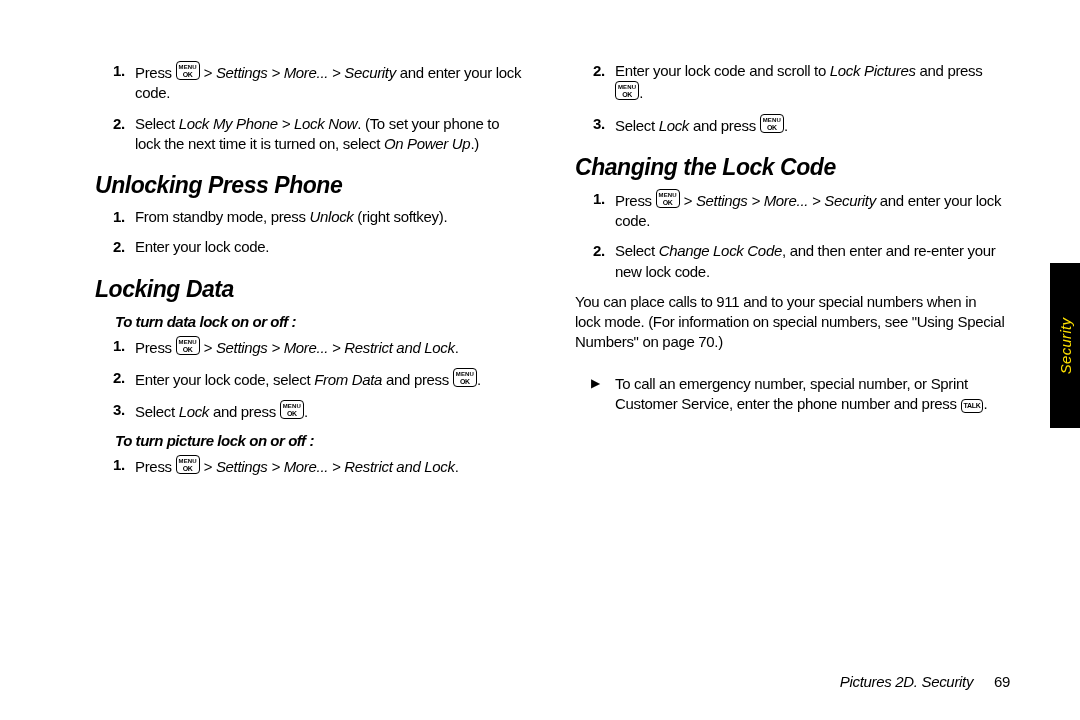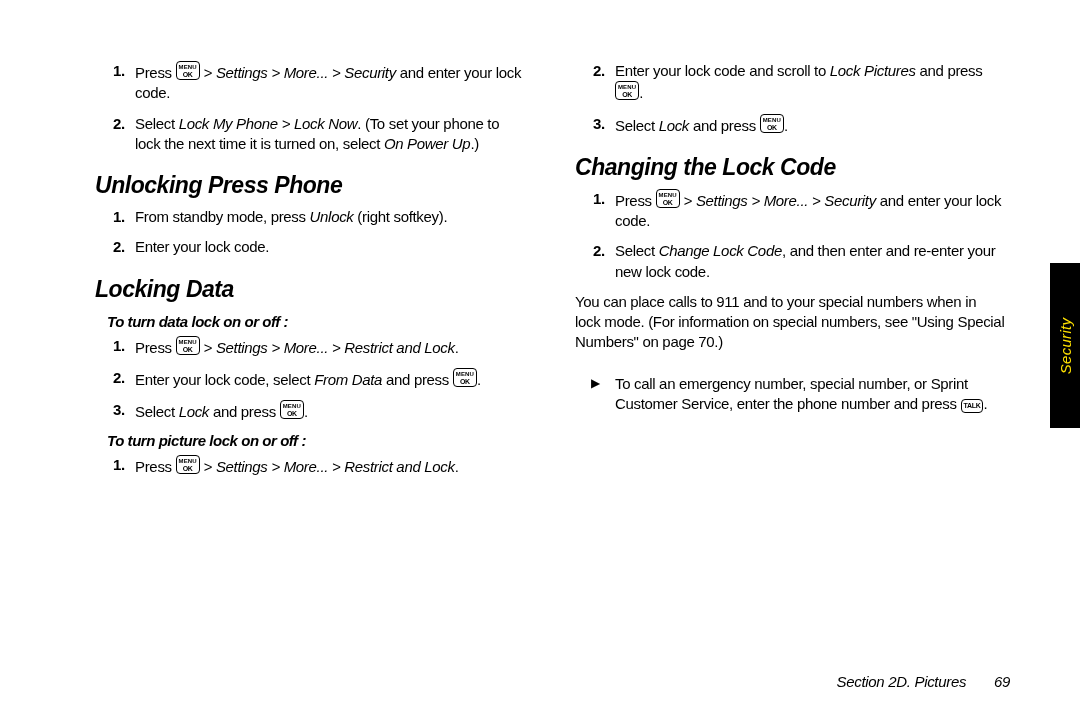--- a/index.html
+++ b/index.html
@@ -33,21 +33,21 @@
     font-size: 23px;
     font-style: italic;
     font-weight: bold;
     margin: 18px 0 8px 0;
     letter-spacing: -0.02em;
   }
   .lead-in {
     font-size: 15px;
     font-style: italic;
     font-weight: bold;
-    margin: 10px 0 6px 12px;
+    margin: 10px 0 6px 20px;
     letter-spacing: -0.03em;
   }
   ol, ul {
     margin: 0;
     padding: 0;
     list-style: none;
   }
   li {
     font-size: 15px;
     line-height: 1.35;
@@ -105,21 +105,21 @@
     white-space: nowrap;
   }
 
   .footer {
     position: absolute;
     bottom: 30px;
     right: 70px;
     font-size: 15px;
   }
   .footer .sec { font-style: italic; }
-  .footer .pg  { font-style: italic; margin-left: 24px; }
+  .footer .pg  { margin-left: 17px; }
 </style>
 </head>
 <body>
 
 <div class="page">
   <div class="cols">
 
     <div class="col">
 
       <ol>
@@ -218,16 +218,16 @@
         </li>
       </ul>
     </div>
   </div>
 
   <div class="tab">
     <span class="tab-label">Security</span>
   </div>
 
   <div class="footer">
-    <span class="sec">Section 2D. Pictures</span>
+    <span class="sec">Pictures 2D. Security</span>
     <span class="pg">69</span>
   </div>
 </div>
 
 </body></html>

